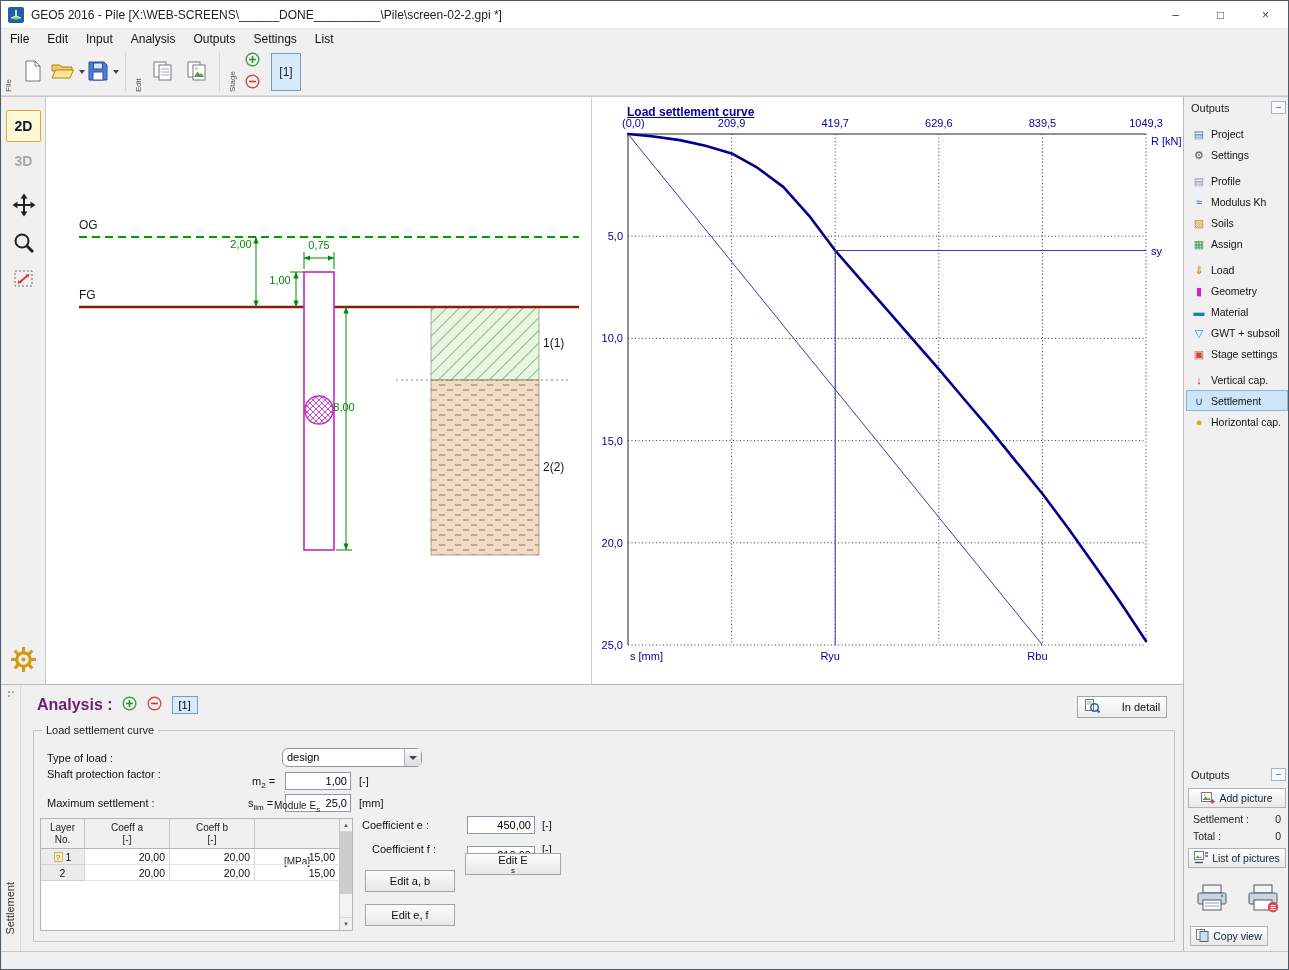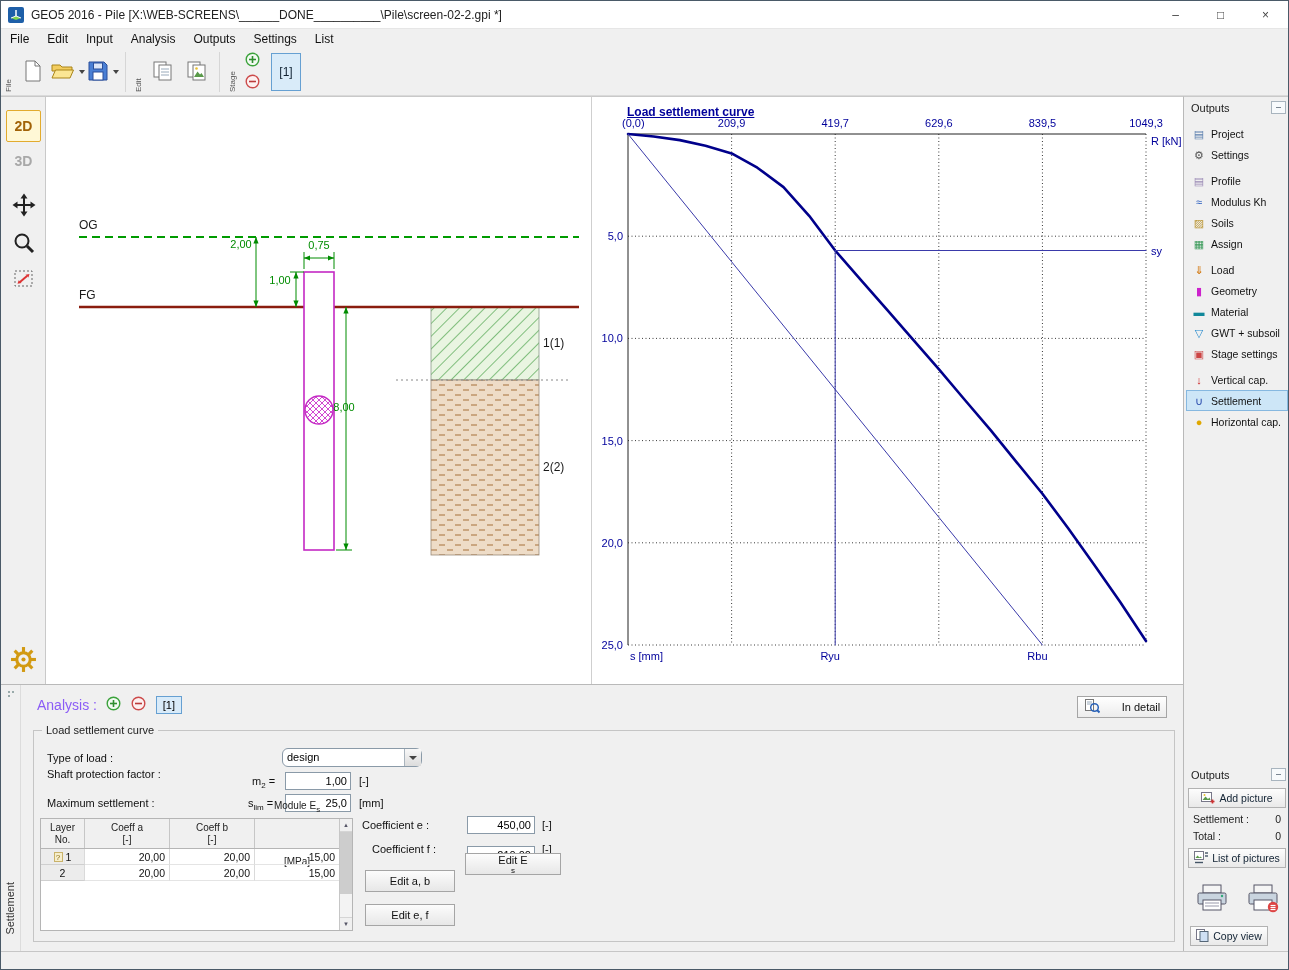--- a/index.html
+++ b/index.html
@@ -24,21 +24,21 @@
 .tbtn{background:transparent;border:1px solid transparent;height:40px;min-width:34px;display:flex;align-items:center;justify-content:center;gap:2px;}
 .tsep{width:1px;height:40px;background:#d6d6d6;margin:0 5px;}
 .dropcaret{width:0;height:0;border-left:3.5px solid transparent;border-right:3.5px solid transparent;border-top:4px solid #444;margin-left:2px;}
 .stage-pm{display:flex;flex-direction:column;gap:6px;margin:0 4px;}
 .pmbtn{width:16px;height:16px;background:transparent;border:none;display:flex;align-items:center;justify-content:center;}
 .stage-num{width:30px;height:38px;margin-left:7px;background:#d9ebf9;border:1px solid #66a0d2;font-size:12px;color:#123;display:flex;align-items:center;justify-content:center;}
 
 
 .toolstrip{position:absolute;left:0;top:95px;width:45px;height:588px;background:#f0f0f0;border-right:1px solid #c9c9c9;border-top:1px solid #c9c9c9;}
 .tsbtn{position:absolute;left:5px;width:35px;height:32px;display:flex;align-items:center;justify-content:center;background:transparent;border:1px solid transparent;}
-.t2d{top:13px;background:#fff8d6;border:1px solid #e2ab2e;border-radius:2px;color:#a16207;font-weight:bold;font-size:14px;}
+.t2d{top:13px;background:#fff8d6;border:1px solid #e2ab2e;border-radius:2px;color:#0f172a;font-weight:bold;font-size:14px;}
 .t3d{top:48px;color:#a8a8a8;font-weight:bold;font-size:14px;}
 .mv{top:93px;}.zm{top:131px;}.sl{top:167px;}
 .gearbtn{top:548px;}
 
 
 .drawing{position:absolute;left:45px;top:95px;width:545px;height:588px;background:#fff;border-top:1px solid #c9c9c9;}
 .chartpanel{position:absolute;left:590px;top:95px;width:592px;height:588px;background:#fff;border-left:1px solid #cfcfcf;border-top:1px solid #c9c9c9;}
 .chart-title{position:absolute;left:35px;top:8px;font-size:12px;font-weight:bold;color:#00009b;text-decoration:underline;}
 .glab{font-size:12px;fill:#1a1a1a;}
 .laylab{font-size:12px;fill:#1a1a1a;}
@@ -68,21 +68,21 @@
 
 .bottom{position:absolute;top:683px;left:0;width:1182px;height:267px;background:#f0f0f0;border-top:1px solid #b9b9b9;}
 .bstrip{position:absolute;left:0;top:0;width:20px;height:100%;border-right:1px solid #dcdcdc;}
 .grip{position:absolute;left:6px;top:5px;width:8px;height:8px;background:
  radial-gradient(circle at 2px 2px,#9aa 1px,transparent 1.2px),
  radial-gradient(circle at 6px 2px,#9aa 1px,transparent 1.2px),
  radial-gradient(circle at 2px 6px,#9aa 1px,transparent 1.2px);}
 .vtext-settlement{position:absolute;left:3px;bottom:16px;writing-mode:vertical-rl;transform:rotate(180deg);font-size:11px;color:#333;}
 .analysis{position:absolute;left:20px;top:0;right:0;height:100%;}
 .ahead{position:absolute;left:16px;top:11px;display:flex;align-items:center;gap:9px;}
-.alabel{font-size:14px;font-weight:normal;color:#8b5cf6;}
+.alabel{font-size:16px;font-weight:bold;color:#701a75;}
 .abtn-num{width:26px;height:18px;background:#d9ebf9;border:1px solid #66a0d2;font-size:11px;display:flex;align-items:center;justify-content:center;}
 .indetail{position:absolute;right:16px;top:11px;height:22px;width:90px;background:linear-gradient(#ffffff,#ececec);border:1px solid #a5a5a5;display:flex;align-items:center;justify-content:center;gap:22px;font-size:11px;color:#111;}
 .groupbox{position:absolute;left:12px;right:8px;top:45px;height:212px;border:1px solid #c5c5c5;}
 .gb-label{position:absolute;left:8px;top:-7px;background:#f0f0f0;padding:0 4px;font-size:11px;color:#222;}
 .flab{position:absolute;font-size:11px;color:#111;white-space:nowrap;}
 .inp{position:absolute;height:18px;border:1px solid #8a9aa8;background:#fff;font-size:11px;text-align:right;padding:0 3px;font-family:"Liberation Sans",sans-serif;}
 .combo{position:absolute;height:19px;border:1px solid #8a9aa8;background:#fff;font-size:11px;}
 .combo-text{position:absolute;left:4px;top:2px;}
 .combo-arrow{position:absolute;right:0;top:0;width:17px;height:17px;background:linear-gradient(#f8f8f8,#dcdcdc);border-left:1px solid #aab4bd;display:flex;align-items:center;justify-content:center;}
 .caret-down{width:0;height:0;border-left:4px solid transparent;border-right:4px solid transparent;border-top:4px solid #444;}

